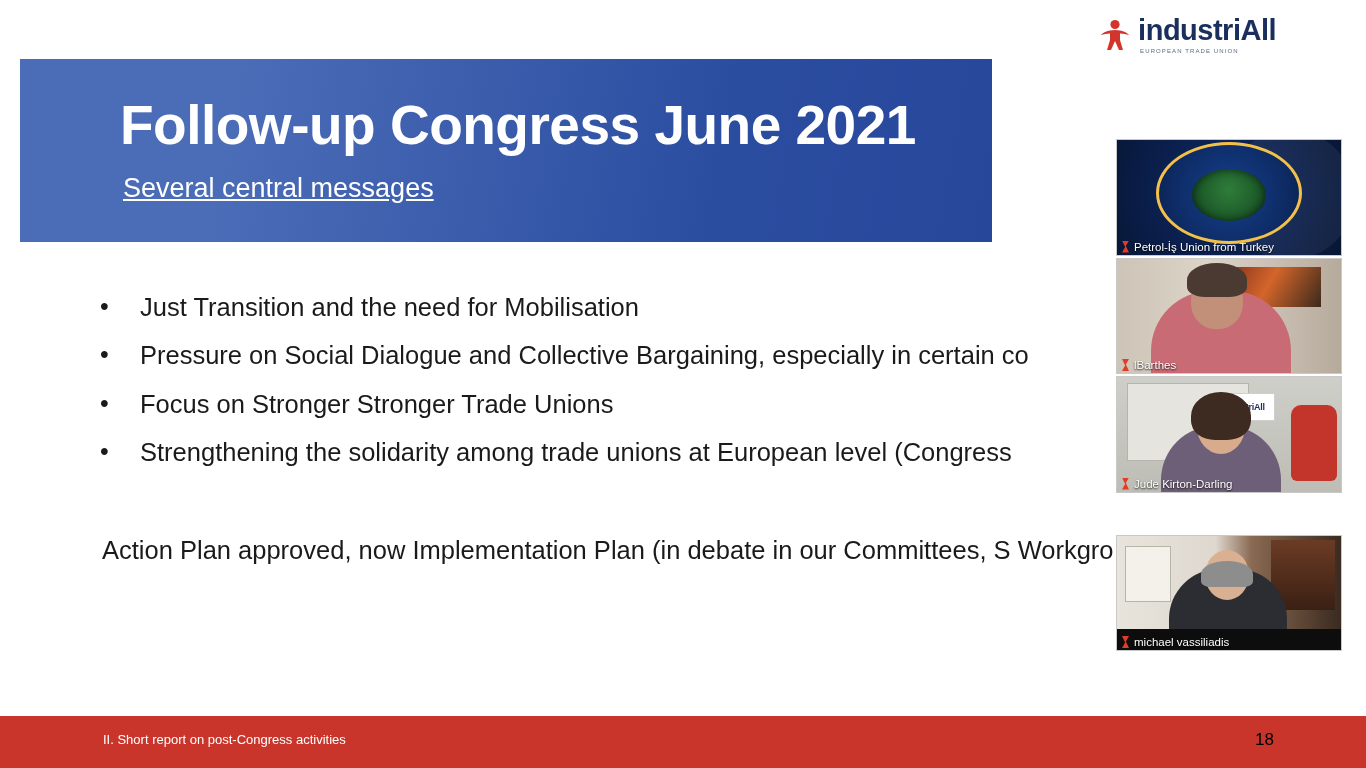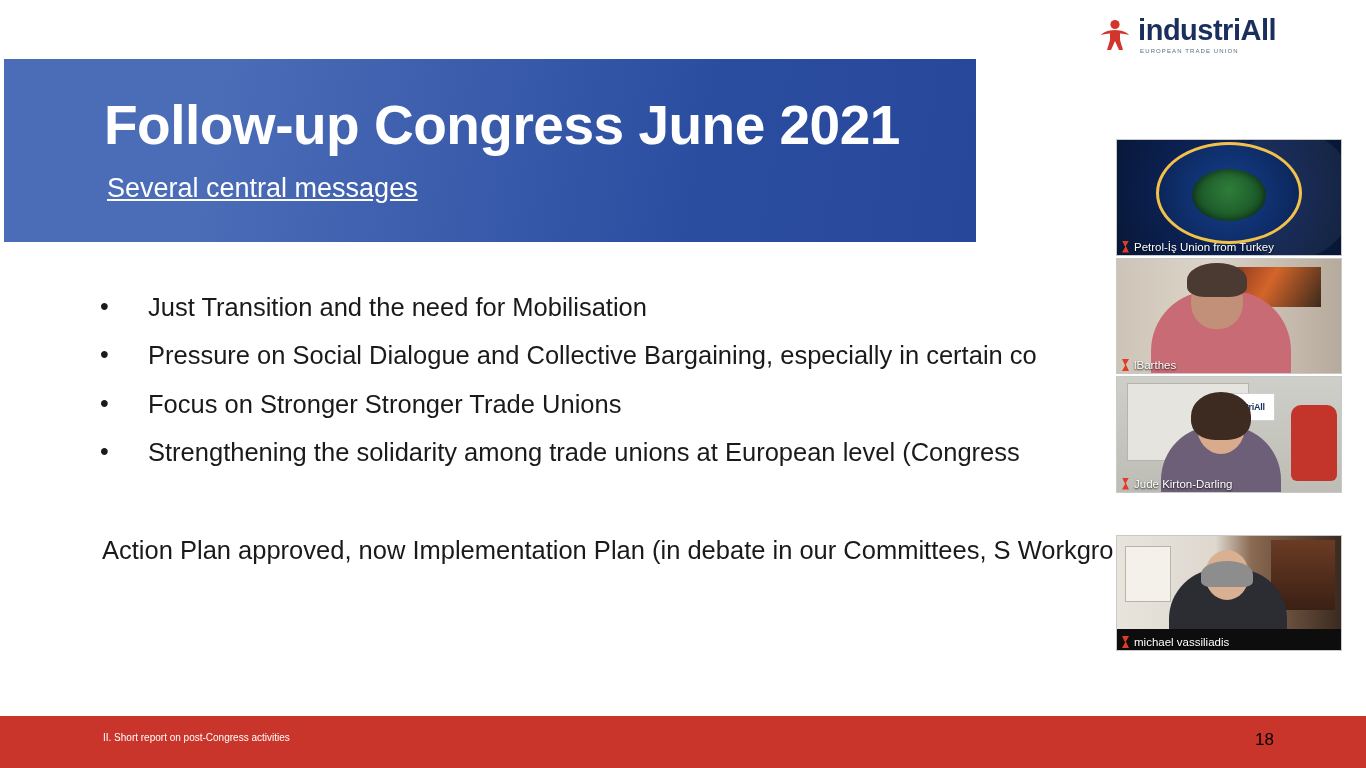--- a/index.html
+++ b/index.html
@@ -46,21 +46,21 @@
     font-size: 6px;
     color: #5a6a85;
     letter-spacing: 1.1px;
     margin-top: 3px;
     margin-left: 2px;
   }
 
   
   .title-banner {
     position: absolute;
-    left: 4px;
+    left: 20px;
     top: 59px;
     width: 972px;
     height: 183px;
     background: linear-gradient(100deg, #4b6cb7 0%, #4b6cb7 22%, #2b4da0 72%, #27479b 100%);
   }
   .title-main {
     position: absolute;
     left: 100px;
     top: 34px;
     font-size: 55px;
@@ -96,21 +96,20 @@
   }
   .bullet-dot {
     width: 40px;
     flex: 0 0 40px;
     text-align: left;
     font-size: 25px;
     line-height: 1.35;
   }
   .bullet-text {
     line-height: 1.35;
-    margin-left: 8px;
   }
 
   .paragraph {
     position: absolute;
     left: 102px;
     top: 533px;
     width: 1120px;
     font-size: 25.5px;
     line-height: 1.35;
     color: #1a1a1a;
@@ -353,21 +352,21 @@
     left: 0;
     bottom: 0;
     width: 1366px;
     height: 52px;
     background: #c9352a;
   }
   .footer-text {
     position: absolute;
     left: 103px;
     top: 16px;
-    font-size: 10px;
+    font-size: 13px;
     color: #ffffff;
   }
   .footer-page {
     position: absolute;
     right: 92px;
     top: 14px;
     font-size: 17px;
     color: #000000;
   }
 </style>

